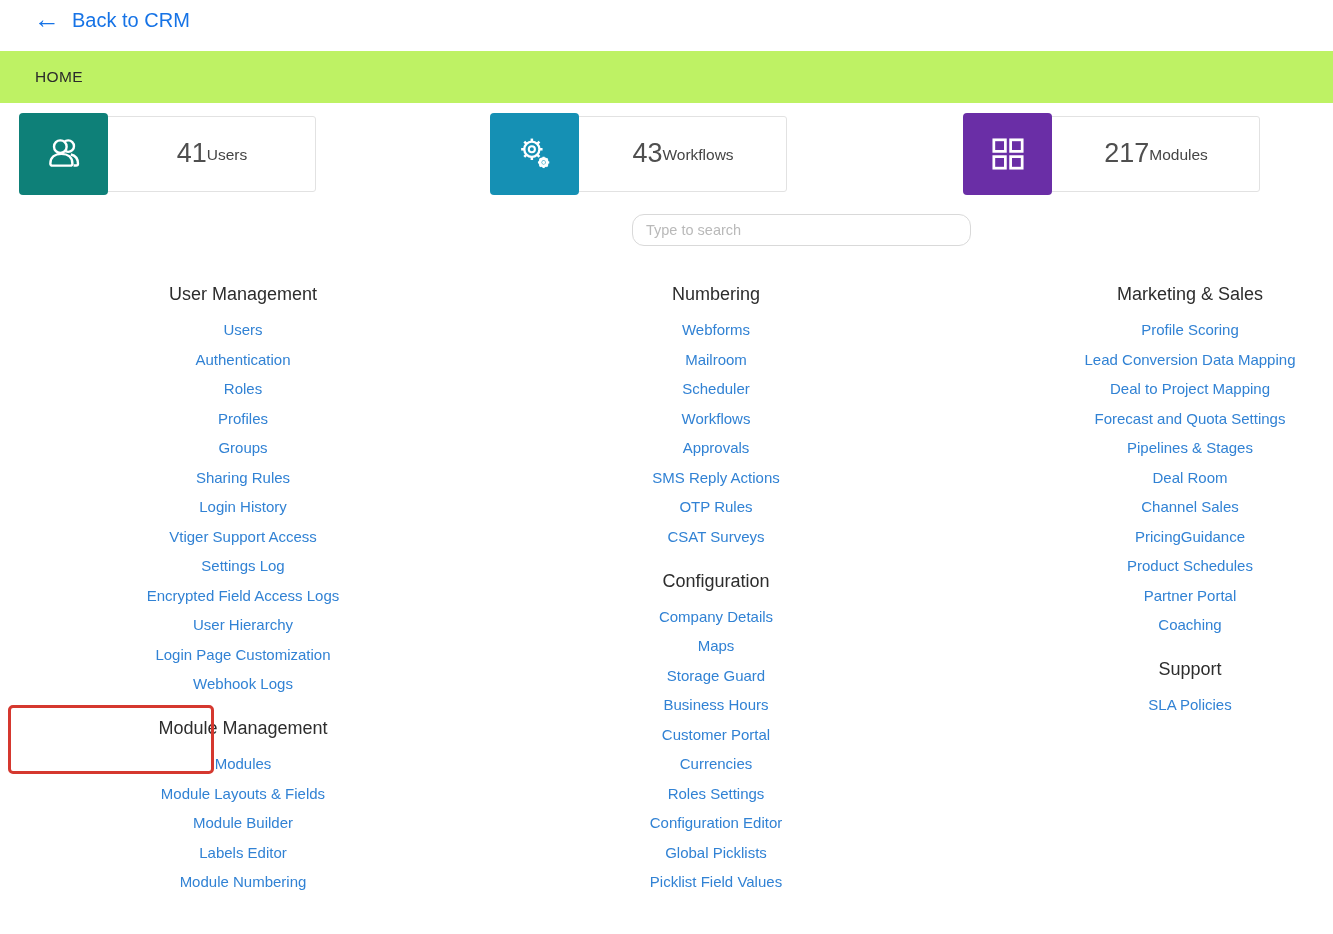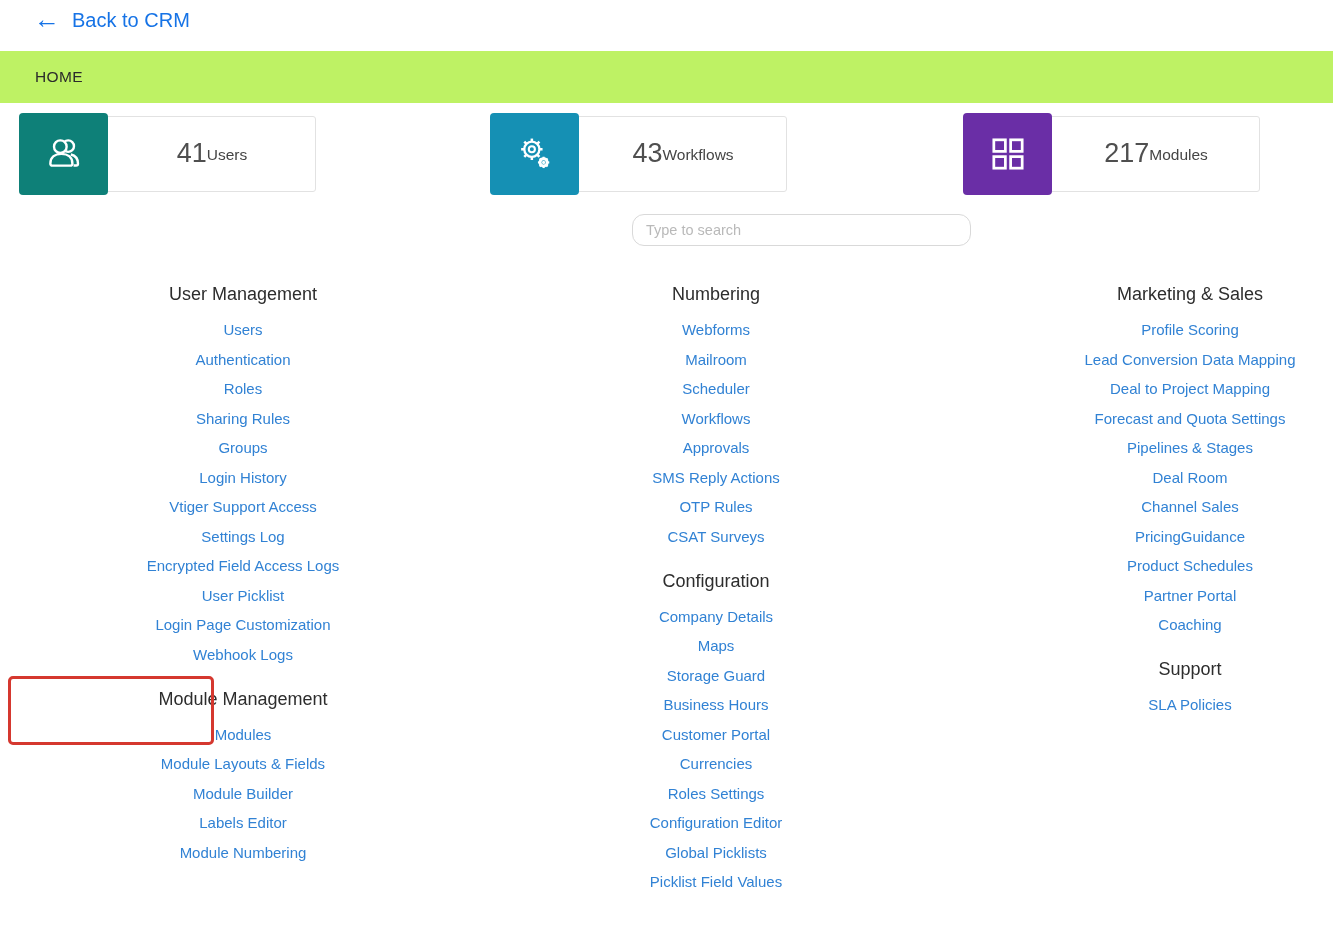--- a/index.html
+++ b/index.html
@@ -167,27 +167,28 @@
 
 <input class="search-input" type="text" placeholder="Type to search" style="">
 
 <div class="nav-col" id="col-1">
   <div class="nav-section">
     <h2>User Management</h2>
     <ul class="nav-links">
       <li><a>Users</a></li>
       <li><a>Authentication</a></li>
       <li><a>Roles</a></li>
+      <li><a>Profiles</a></li>
+      <li><a>Groups</a></li>
       <li><a>Sharing Rules</a></li>
-      <li><a>Groups</a></li>
       <li><a>Login History</a></li>
       <li><a>Vtiger Support Access</a></li>
       <li><a>Settings Log</a></li>
       <li><a>Encrypted Field Access Logs</a></li>
-      <li><a>User Picklist</a></li>
+      <li><a>User Hierarchy</a></li>
       <li><a>Login Page Customization</a></li>
       <li><a>Webhook Logs</a></li>
     </ul>
   </div>
   <div class="nav-section highlight-wrap">
     <div class="annotation-box"></div>
     <h2>Module Management</h2>
     <ul class="nav-links">
       <li><a>Modules</a></li>
       <li><a>Module Layouts &amp; Fields</a></li>

